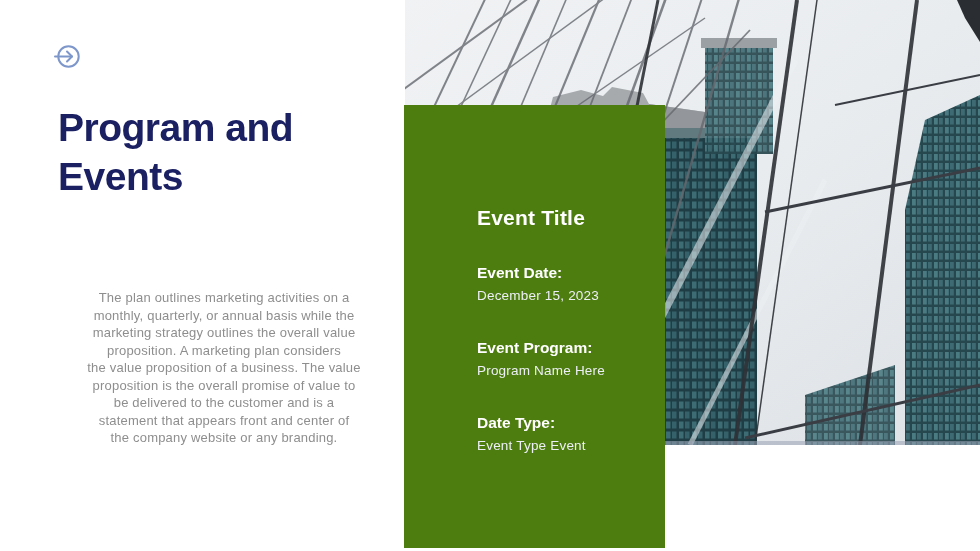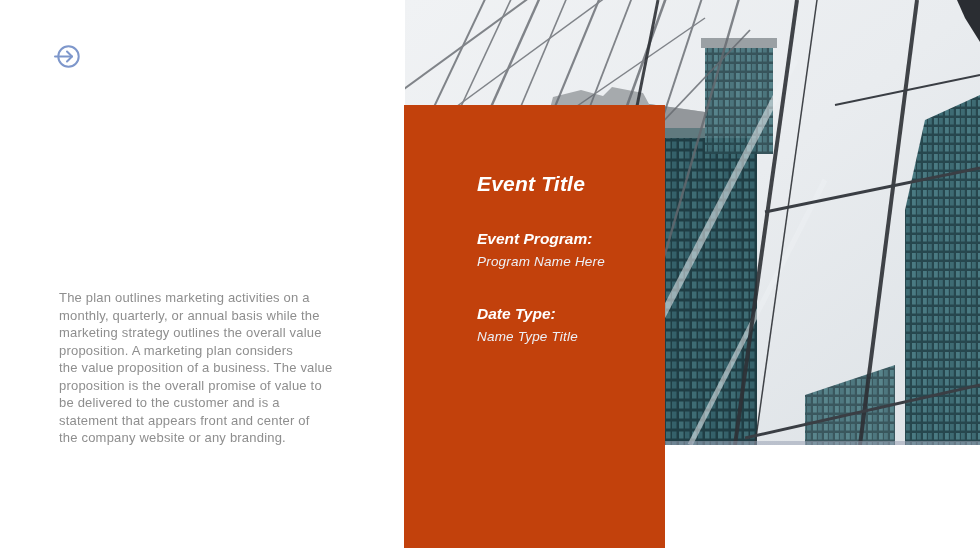--- a/index.html
+++ b/index.html
@@ -11,30 +11,31 @@
   .marker{position:absolute;left:54px;top:43px;width:27px;height:27px;}
   .slide-title{
     position:absolute;left:58px;top:103px;margin:0;
     font-size:39px;font-weight:700;line-height:49px;letter-spacing:-0.5px;
     color:#1a2062;white-space:pre-line;
   }
   .slide-body{
     position:absolute;left:59px;top:289px;width:330px;margin:0;
     font-size:13px;line-height:17.5px;color:#8e8e8e;letter-spacing:0.2px;
     white-space:pre-line;
+    text-align:center;
   }
   
   .photo{
     position:absolute;left:405px;top:0;width:575px;height:445px;overflow:hidden;
   }
   .photo svg{display:block;width:100%;height:100%;}
   
   .event-card{
     position:absolute;left:404px;top:105px;width:261px;height:443px;
-    background:#c2410c;box-sizing:border-box;padding:67px 18px 0 73px;color:#ffffff;font-style:italic;
+    background:#4d7c0f;box-sizing:border-box;padding:101px 18px 0 73px;color:#ffffff;
   }
   .event-card-title{
     margin:0 0 33px 0;font-size:21px;font-weight:700;letter-spacing:0.2px;
   }
   .field{margin:0 0 34px 0;}
   .field-label{font-size:15.5px;font-weight:700;line-height:19px;color:#ffffff;}
   .field-value{font-size:13.5px;font-weight:400;line-height:17px;margin-top:5px;color:#edf0f6;letter-spacing:0.2px;}
 </style>
 </head>
 <body>
@@ -42,20 +43,22 @@
 <div class="slide">
 
   <div class="marker">
     <svg viewBox="0 0 27 27" fill="none" stroke="#7e97cb" stroke-width="2" stroke-linecap="round" stroke-linejoin="round">
       <circle cx="14.5" cy="13.5" r="10.2"></circle>
       <line x1="1" y1="13.5" x2="18" y2="13.5"></line>
       <polyline points="13,8.5 18,13.5 13,18.5"></polyline>
     </svg>
   </div>
 
+  <h1 class="slide-title">Program and
+Events</h1>
   <p class="slide-body">The plan outlines marketing activities on a
 monthly, quarterly, or annual basis while the
 marketing strategy outlines the overall value
 proposition. A marketing plan considers
 the value proposition of a business. The value
 proposition is the overall promise of value to
 be delivered to the customer and is a
 statement that appears front and center of
 the company website or any branding.</p>
 
@@ -127,25 +130,29 @@
 
       <polygon points="552,0 575,0 575,42 560,18" fill="#2a2d32"></polygon>
 
       <rect y="441" width="575" height="4" fill="#9aa3b5" opacity="0.55"></rect>
     </svg>
   </div>
 
   <div class="event-card">
     <h2 class="event-card-title">Event Title</h2>
 
+    <div class="field">
+      <div class="field-label">Event Date:</div>
+      <div class="field-value">December 15, 2023</div>
+    </div>
 
     <div class="field">
       <div class="field-label">Event Program:</div>
       <div class="field-value">Program Name Here</div>
     </div>
 
     <div class="field">
       <div class="field-label">Date Type:</div>
-      <div class="field-value">Name Type Title</div>
+      <div class="field-value">Event Type Event</div>
     </div>
   </div>
 
 </div>
 
 </body></html>

